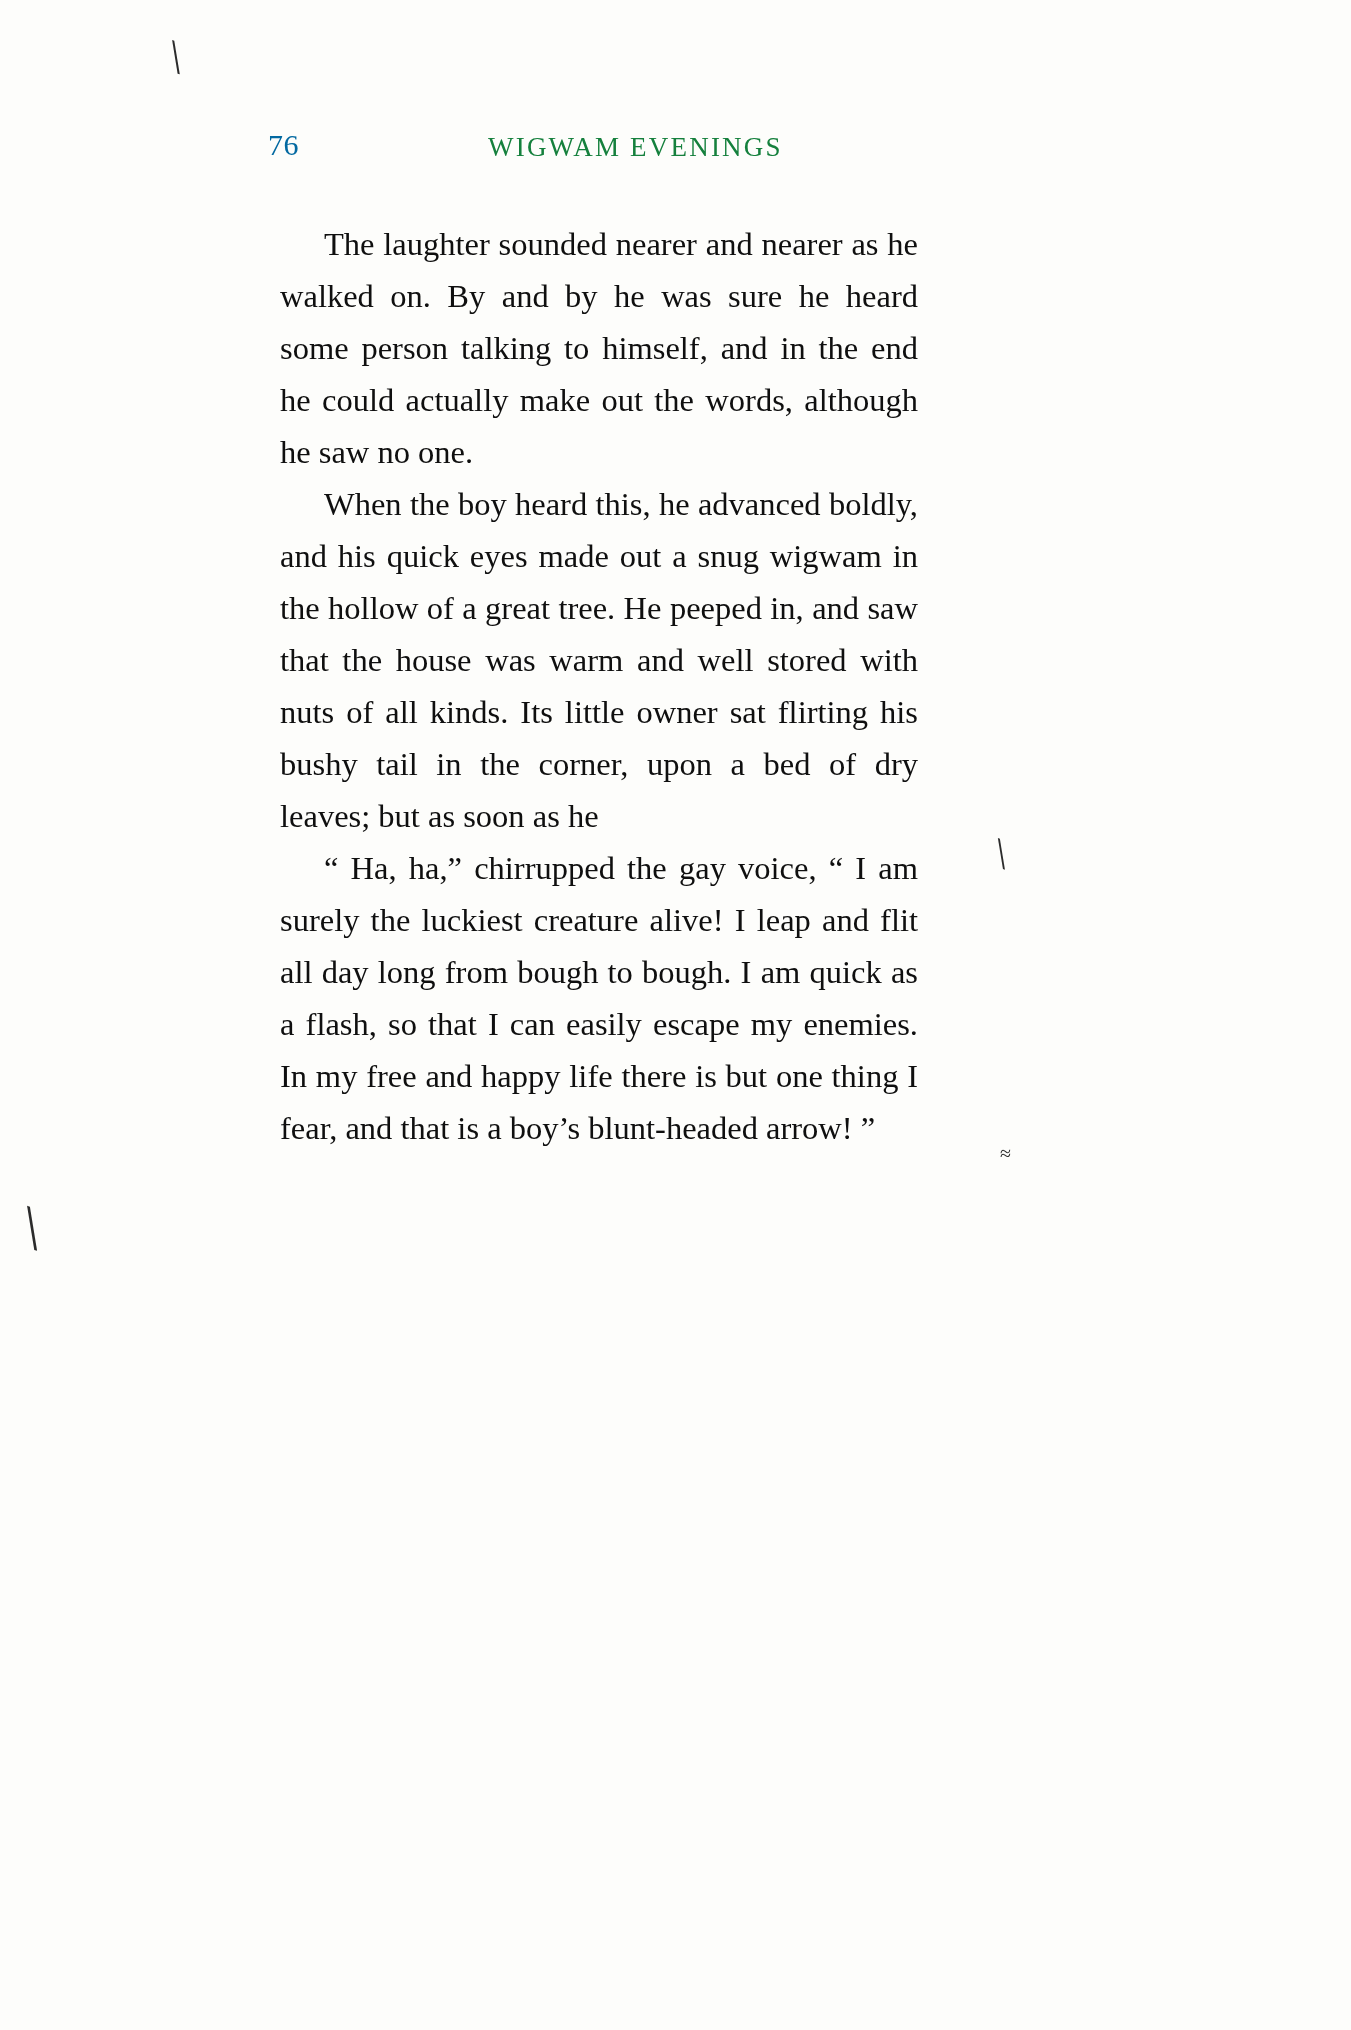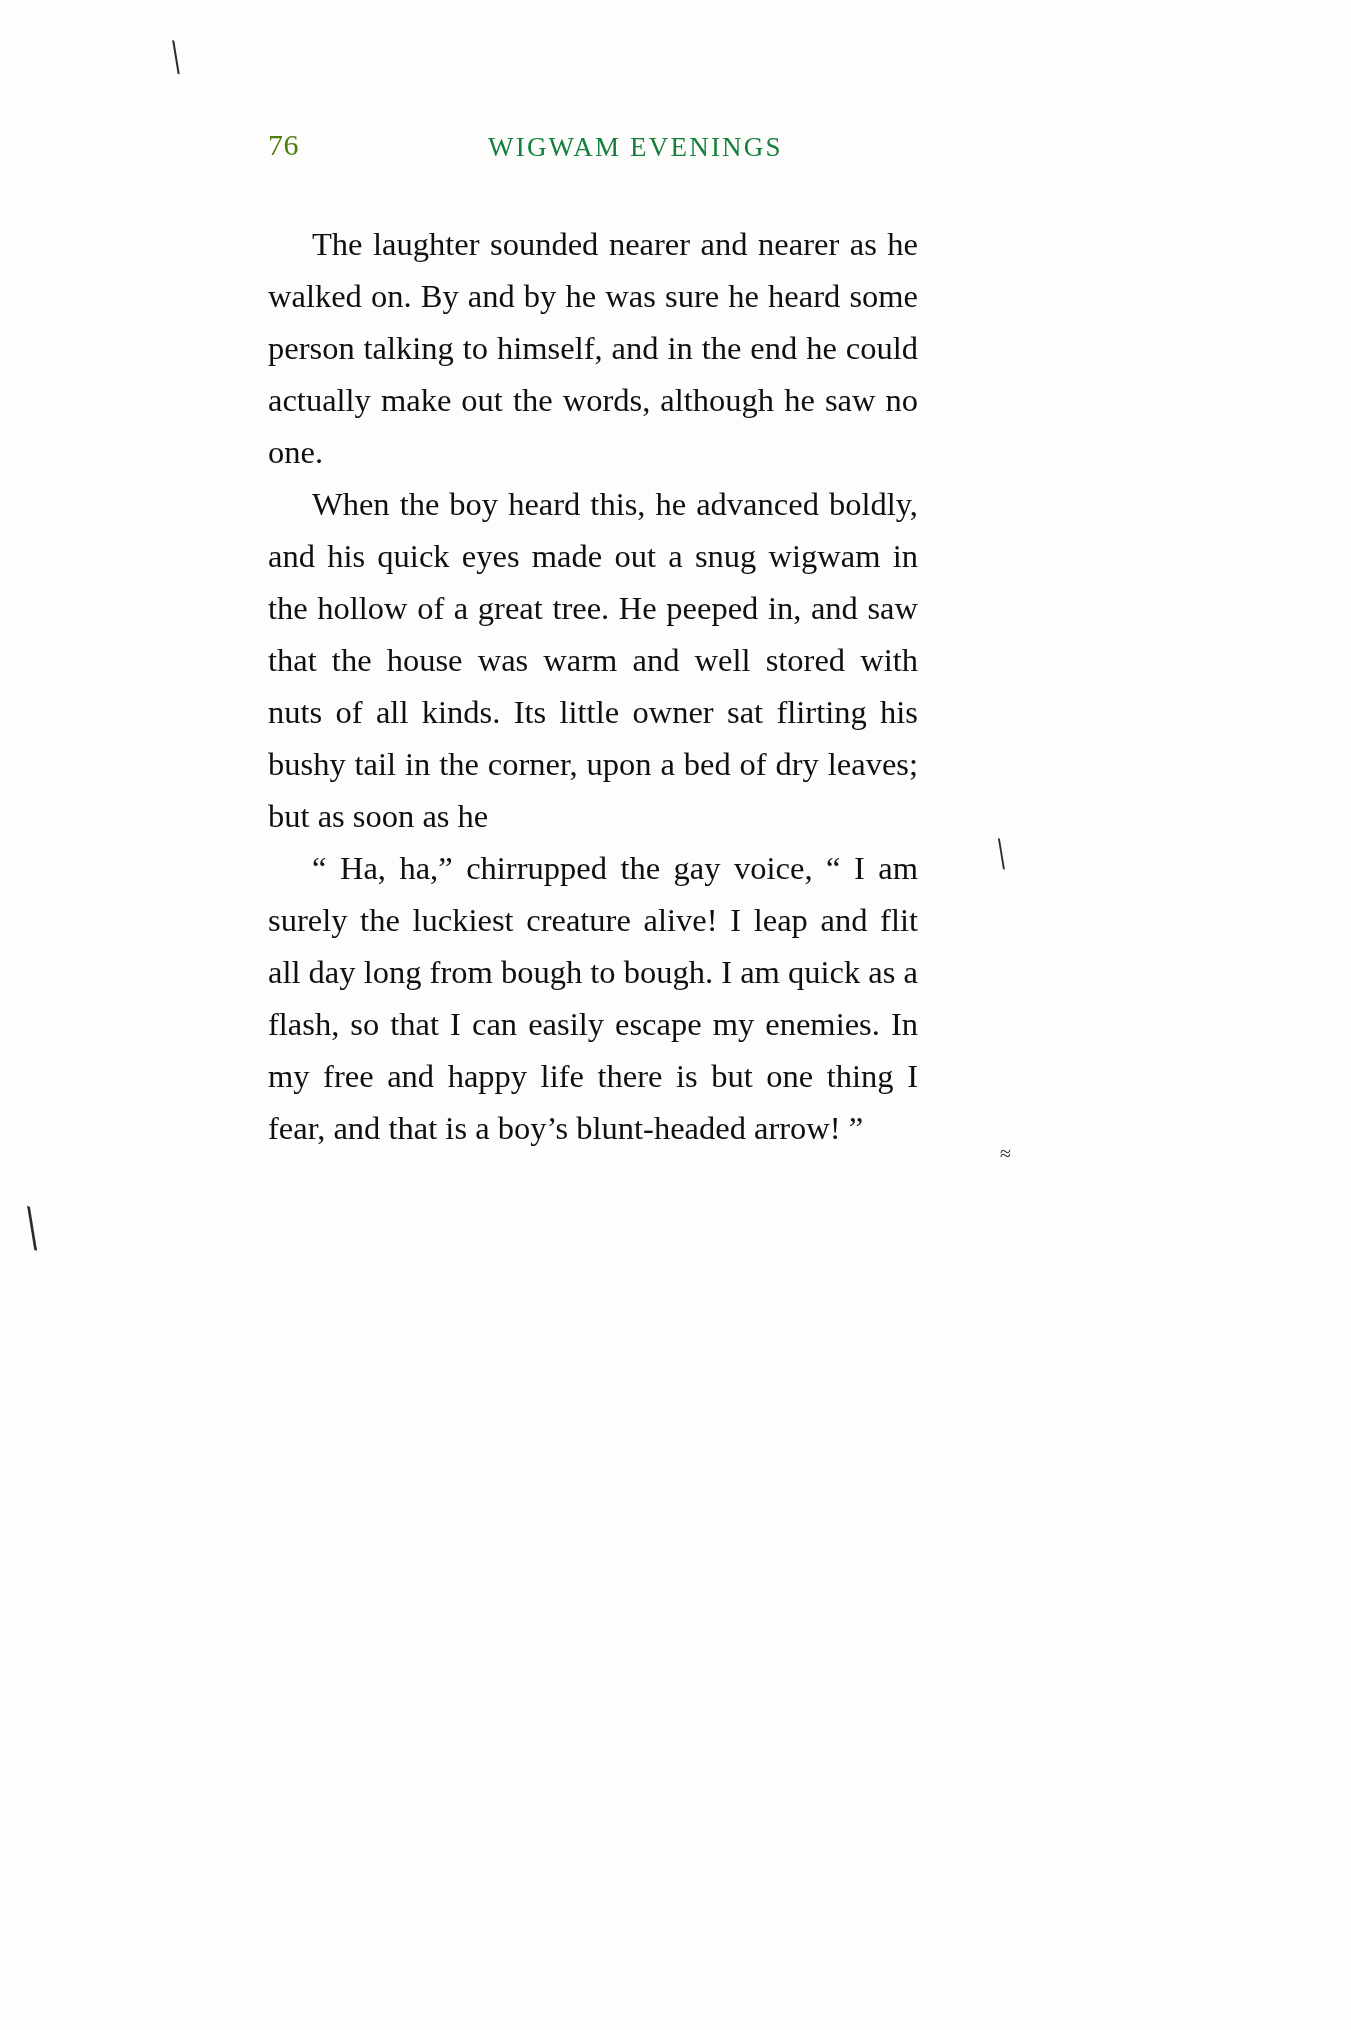--- a/index.html
+++ b/index.html
@@ -32,41 +32,41 @@
     top: 128px;
     width: 700px;
     height: 40px;
   }
   .folio {
     position: absolute;
     left: 0;
     top: 0;
     font-size: 30px;
     letter-spacing: 0.5px;
-    color: #4d7c0f;
+    color: #0369a1;
   }
   .head-title {
     position: absolute;
     left: 220px;
     top: 4px;
     font-size: 27px;
     letter-spacing: 2.2px;
     color: #15803d;
     white-space: nowrap;
   }
 
   
   .textblock {
     position: absolute;
     left: 268px;
     top: 218px;
     width: 650px;
   }
   .para {
-    margin: 0 0 0 0;
+    margin: 0 0 0 12px;
     font-size: 32.5px;
     line-height: 52px;
     text-align: justify;
     text-justify: inter-word;
     color: #0f0f0f;
     hyphens: none;
   }
   .para.indent {
     text-indent: 44px;
   }

